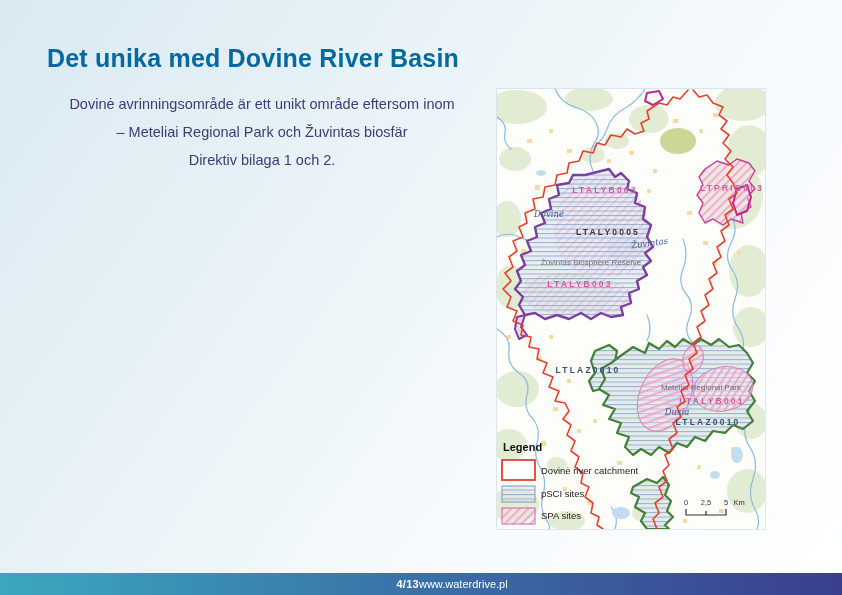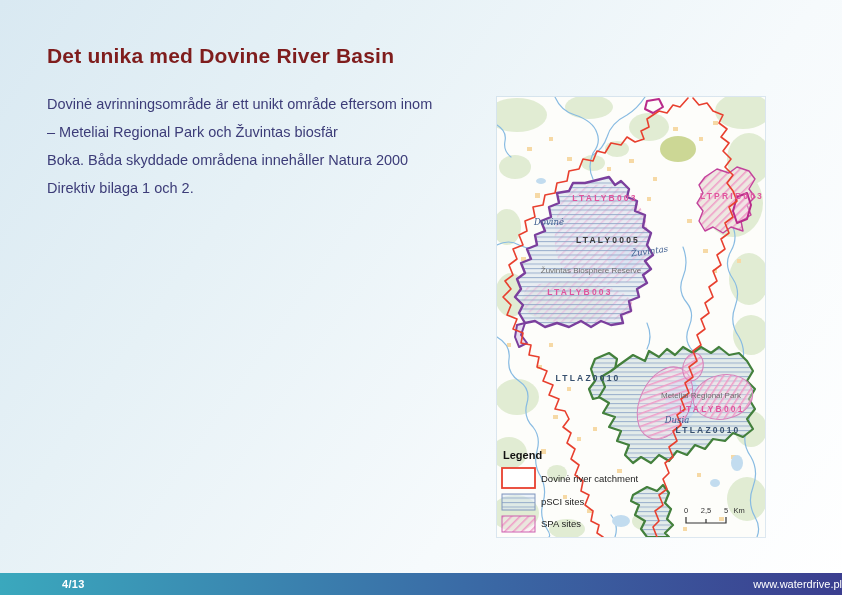--- a/index.html
+++ b/index.html
@@ -3,35 +3,35 @@
 <meta charset="utf-8">
 <style>
   html,body{margin:0;padding:0;}
   body{
     width:842px;height:595px;position:relative;overflow:hidden;
     font-family:"Liberation Sans",sans-serif;
     background:linear-gradient(125deg,#d9e9f2 0%,#e6f1f6 30%,#f6fafc 65%,#ffffff 100%);
   }
   .title{
     position:absolute;left:47px;top:44px;
-    font-size:21px;font-weight:bold;color:#7f1d1d;letter-spacing:.2px;
+    font-size:25px;font-weight:bold;color:#0369a1;letter-spacing:.2px;
   }
   .body-text{
     position:absolute;left:47px;top:90px;width:430px;
     font-size:14.5px;color:#3c3c78;
   }
-  .body-text .line{height:28px;line-height:28px;white-space:nowrap;}
+  .body-text .line{height:28px;line-height:28px;white-space:nowrap;text-align:center;}
   .map-wrap{
-    position:absolute;left:497px;top:97px;width:268px;height:440px;
+    position:absolute;left:497px;top:89px;width:268px;height:440px;
     background:#1d4ed8;box-shadow:0 0 0 1px rgba(195,214,228,.55);
   }
   .footer{
     position:absolute;left:0;bottom:0;width:842px;height:22px;
     background:linear-gradient(90deg,#3aa8bd 0%,#3a6ba6 55%,#3b3e8f 100%);
-    color:#ffffff;font-size:11px;display:flex;align-items:center;justify-content:space-between;
+    color:#ffffff;font-size:11px;display:flex;align-items:center;justify-content:center;
   }
   .footer .page{margin-left:62px;font-weight:bold;letter-spacing:.3px;}
   .footer .url{}
   svg text{font-family:"Liberation Sans",sans-serif;}
   .code-label{font-size:8.5px;font-weight:bold;letter-spacing:2.2px;}
   .pink{fill:#e0559e;}
   .dark{fill:#3a3a3a;}
   .slate{fill:#37506e;}
   .gray-label{font-size:8px;fill:#6f6f6f;}
   .water-label{font-family:"DejaVu Serif",serif;font-style:italic;font-size:8.5px;fill:#3d5c8f;}
@@ -40,21 +40,20 @@
   .scale-label{font-size:7.5px;fill:#333333;}
 </style>
 </head>
 <body>
 
 <div class="title">Det unika med Dovine River Basin</div>
 
 <div class="body-text">
   <div class="line">Dovinė avrinningsområde är ett unikt område eftersom inom</div>
   <div class="line">– Meteliai Regional Park och Žuvintas biosfär</div>
-  <div class="line">Boka. Båda skyddade områdena innehåller Natura 2000</div>
   <div class="line">Direktiv bilaga 1 och 2.</div>
 </div>
 
 <div class="map-wrap">
 <svg width="268" height="440" viewBox="0 0 268 440">
   <defs>
     <pattern id="psci" width="8" height="4.5" patternUnits="userSpaceOnUse">
       <rect width="8" height="4.5" fill="rgba(223,233,245,0.55)"></rect>
       <line x1="0" y1="0.6" x2="8" y2="0.6" stroke="#8aa2c6" stroke-width="0.9"></line>
     </pattern>

